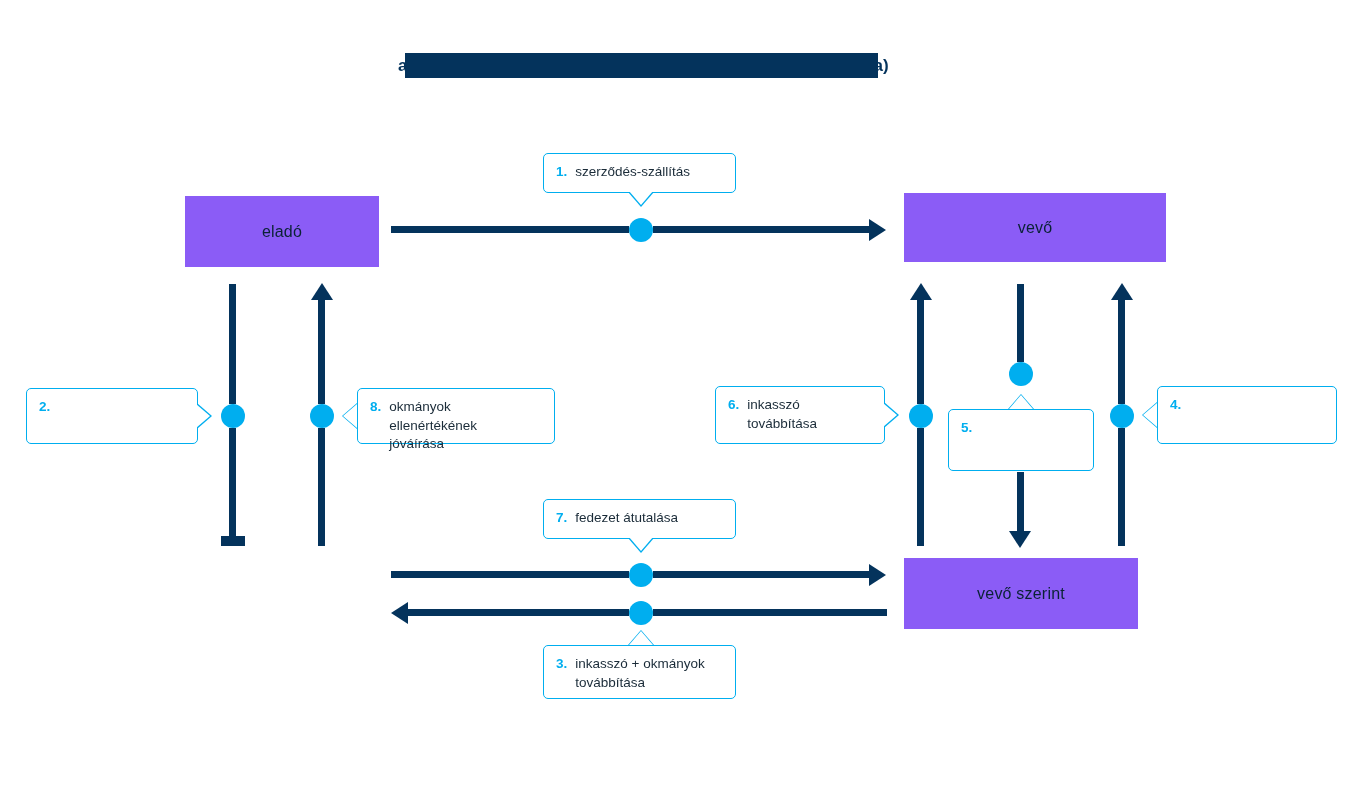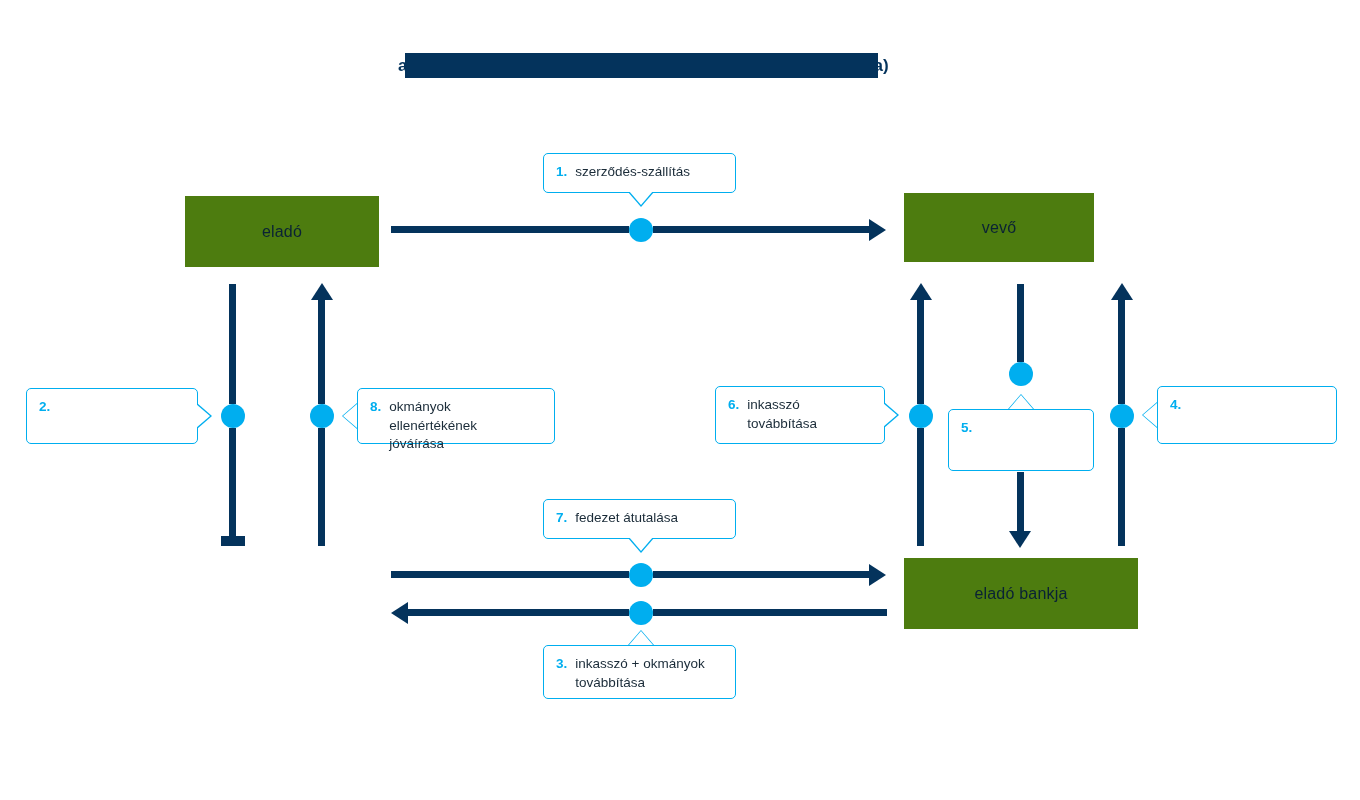--- a/index.html
+++ b/index.html
@@ -41,30 +41,30 @@
     left: 405px;
     top: 53px;
     width: 473px;
     height: 25px;
     background: #04335C;
   }
 
   
   .entity {
     position: absolute;
-    background: #4d7c0f;
+    background: #8b5cf6;
     color: #0a2235;
     display: flex;
     align-items: center;
     justify-content: center;
     font-size: 16px;
     letter-spacing: 0.2px;
   }
   #box-seller      { left: 185px; top: 196px;  width: 194px; height: 71px; }
-  #box-buyer       { left: 904px; top: 193px;  width: 190px; height: 69px; }
+  #box-buyer       { left: 904px; top: 193px;  width: 262px; height: 69px; }
   #box-seller-bank { left: 185px; top: 562px;  width: 194px; height: 69px; }
   #box-buyer-bank  { left: 904px; top: 558px;  width: 234px; height: 71px; }
 
   
   .hline {
     position: absolute;
     height: 7px;
     background: #04335C;
   }
   .vline {
@@ -205,21 +205,21 @@
   </div>
   <div class="title-redaction"></div>
 
   <div class="entity" id="box-seller">
     <span>eladó</span>
   </div>
   <div class="entity" id="box-buyer">
     <span>vevő</span>
   </div>
   <div class="entity" id="box-buyer-bank">
-    <span>eladó bankja</span>
+    <span>vevő szerint</span>
   </div>
 
   <div class="hline" style="left:391px; top:226px; width:238px;"></div>
   <div class="hline" style="left:653px; top:226px; width:216px;"></div>
   <div class="arrow-right" style="left:869px; top:219px;"></div>
   <div class="dot" style="left:629px; top:218px;"></div>
 
   <div class="callout" style="left:543px; top:153px; width:193px; height:40px;">
     <span class="num">1.</span>
     <span class="txt">szerződés-szállítás</span>

